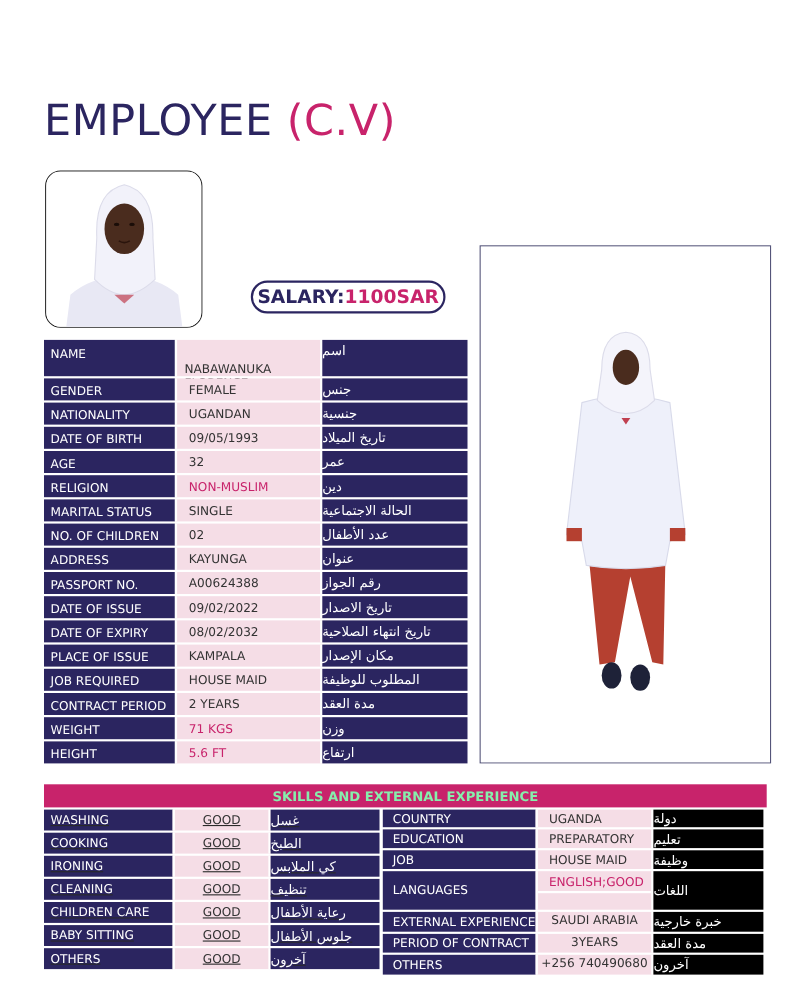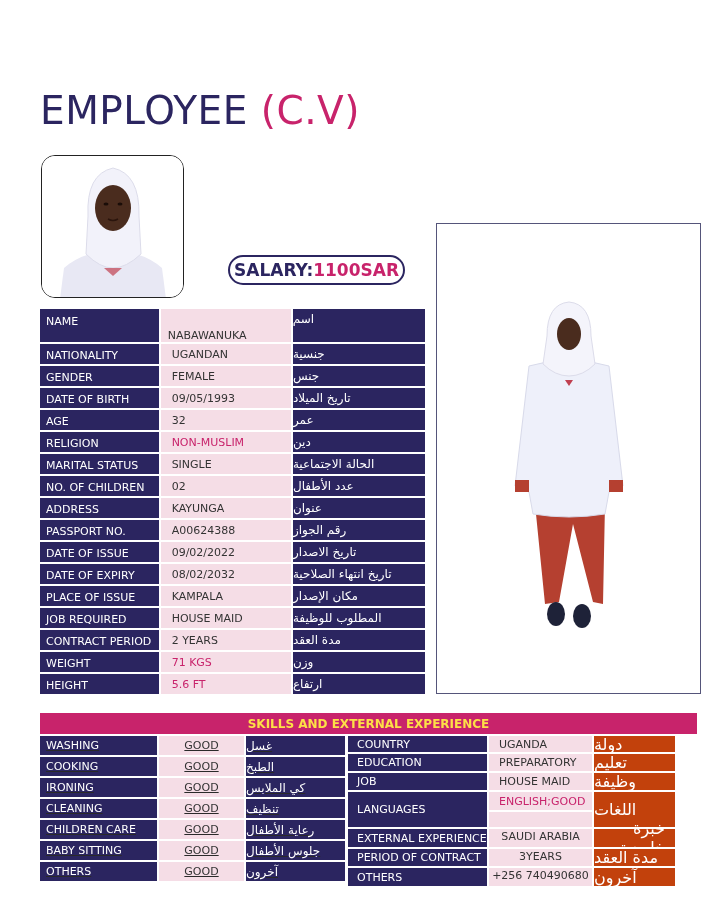--- a/index.html
+++ b/index.html
@@ -35,36 +35,36 @@
   .ptable { position: absolute; left: 40px; top: 309px; width: 385px; }
   .prow { display: flex; width: 385px; border-bottom: 2px solid #ffffff; }
   .prow .c1 { width: 125px; background: #2b2560; color: #fff; font-size: 11px; padding-left: 6px; display: flex; align-items: flex-end; padding-bottom: 2px; }
   .prow .c2 { width: 141px; background: #f5dde6; color: #333; font-size: 11px; padding-left: 11px; display: flex; align-items: center; border-left: 2px solid #fff; border-right: 2px solid #fff; }
   .prow .c3 { width: 139px; background: #2b2560; color: #fff; font-size: 12px; padding-right: 10px; display: flex; align-items: center; justify-content: flex-end; direction: rtl; text-align: right; }
   .pink { color: #c8236b !important; }
 
   
   .skills-bar {
     position: absolute; left: 40px; top: 713px; width: 657px; height: 21px;
-    background: #c8236b; color: #fde047; font-size: 12px; font-weight: bold;
+    background: #c8236b; color: #86efac; font-size: 12px; font-weight: bold;
     display: flex; align-items: center; justify-content: center;
   }
 
   .stable { position: absolute; left: 40px; top: 736px; width: 305px; text-decoration: underline; }
   .srow { display: flex; border-bottom: 2px solid #fff; }
   .srow .c1 { width: 117px; background: #2b2560; color: #fff; font-size: 11px; padding-left: 6px; display: flex; align-items: center; }
   .srow .c2 { width: 89px; background: #f5dde6; color: #333; font-size: 11px; display: flex; align-items: center; justify-content: center; border-left: 2px solid #fff; border-right: 2px solid #fff; }
   .srow .c3 { width: 99px; background: #2b2560; color: #fff; font-size: 12px; padding-right: 12px; display: flex; align-items: center; justify-content: flex-end; direction: rtl; }
 
   .etable { position: absolute; left: 348px; top: 736px; width: 349px; }
   .erow { display: flex; border-bottom: 2px solid #fff; }
   .erow .c1 { width: 139px; background: #2b2560; color: #fff; font-size: 11px; padding-left: 9px; display: flex; align-items: center; }
   .erow .c2 { width: 107px; background: #f5dde6; color: #333; font-size: 11px; padding-left: 10px; display: flex; align-items: center; border-left: 2px solid #fff; border-right: 2px solid #fff; }
   .erow .c2.center { justify-content: center; padding-left: 0; align-items: flex-start; padding-top: 1px; }
-  .erow .c3 { width: 81px; background: #c2410c; color: #fff; font-size: 16px; padding-right: 10px; display: flex; align-items: center; justify-content: flex-end; direction: rtl; }
+  .erow .c3 { width: 100px; background: #000000; color: #fff; font-size: 12px; padding-right: 10px; display: flex; align-items: center; justify-content: flex-end; direction: rtl; }
   .lang-split { flex-direction: column; align-items: stretch !important; padding-left: 0 !important; }
   .lang-split .top { height: 20px; padding-left: 10px; display: flex; align-items: center; border-bottom: 2px solid #fff; }
   .lang-split .bot { flex: 1; }
 </style>
 </head>
 <body>
 
 <div class="title">
   <span>EMPLOYEE</span>
   <span class="accent">(C.V)</span>
@@ -107,28 +107,28 @@
   </svg>
 </div>
 
 <div class="ptable">
   <div class="prow" style="height:35px">
     <div class="c1" style="align-items:flex-start;padding-top:6px">NAME</div>
     <div class="c2" style="align-items:flex-start;padding-top:20px;padding-left:7px">NABAWANUKA FLORENCE</div>
     <div class="c3" style="align-items:flex-start;padding-top:3px">اسم</div>
   </div>
   <div class="prow" style="height:22px">
+    <div class="c1">GENDER</div>
+    <div class="c2">FEMALE</div>
+    <div class="c3">جنس</div>
+  </div>
+  <div class="prow" style="height:22px">
     <div class="c1">NATIONALITY</div>
     <div class="c2">UGANDAN</div>
     <div class="c3">جنسية</div>
-  </div>
-  <div class="prow" style="height:22px">
-    <div class="c1">GENDER</div>
-    <div class="c2">FEMALE</div>
-    <div class="c3">جنس</div>
   </div>
   <div class="prow" style="height:22px">
     <div class="c1">DATE OF BIRTH</div>
     <div class="c2">09/05/1993</div>
     <div class="c3">تاريخ الميلاد</div>
   </div>
   <div class="prow" style="height:22px">
     <div class="c1">AGE</div>
     <div class="c2">32</div>
     <div class="c3">عمر</div>

